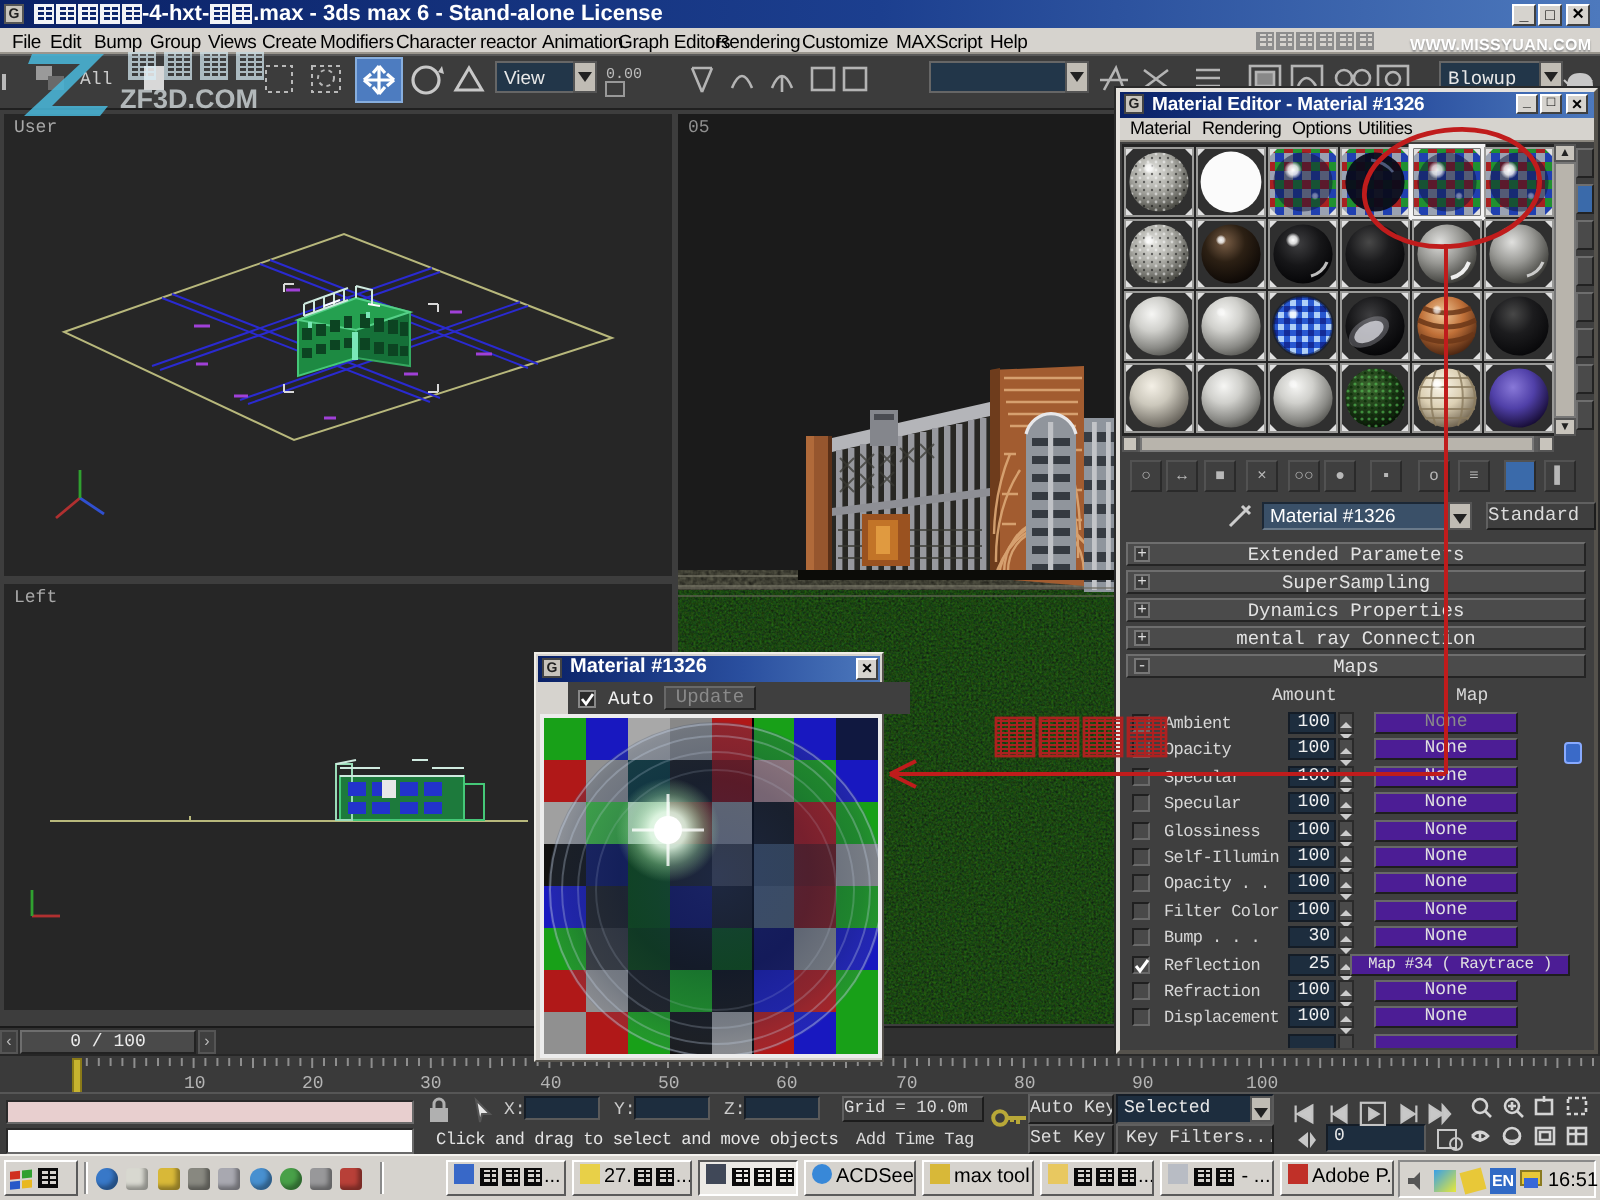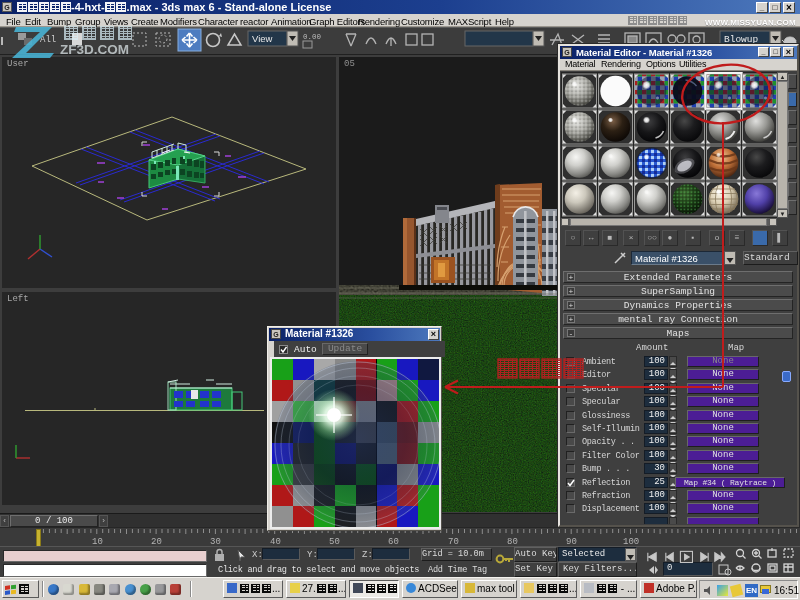--- a/index.html
+++ b/index.html
@@ -48,21 +48,21 @@
 .roll b{position:absolute;left:3px;top:1px;width:8px;height:8px;background:#3a3a3a;border:1px solid #777;font-weight:normal;font-size:8px;line-height:7px;text-align:center;color:#ddd}
 .mrow{position:absolute;left:3px;width:230px;height:13px}
 .mrow .cb{position:absolute;left:3px;top:2px;width:9px;height:9px;background:#494949;border:1px solid;border-color:#202020 #6a6a6a #6a6a6a #202020;color:#fff;font-size:9px;line-height:8px;text-align:center;font-weight:bold}
 .mrow .lb{position:absolute;left:19px;top:2px;font-family:"Liberation Mono",monospace;font-size:8.5px;letter-spacing:-.3px;color:#d6d6d6;white-space:nowrap}
 .mrow .am{position:absolute;left:81px;top:1px;width:24px;height:11px;background:#1d2d3e;border:1px solid #141c26;color:#f0f0f0;font-family:"Liberation Mono",monospace;font-size:9px;line-height:9px;text-align:right;padding-right:2px}
 .mrow .sp{position:absolute;left:106px;top:1px;width:8px;height:11px;background:#4a4a4a;border:1px solid #2a2a2a}
 .mrow .bt{position:absolute;left:124px;top:1px;width:72px;height:11px;background:#4c1d95;border:1px solid;border-color:#686868 #1e1e1e #1e1e1e #686868;color:#e0e0e0;font-family:"Liberation Mono",monospace;font-size:9px;line-height:9px;text-align:center}
 
 #fw{left:267px;top:326px;width:175px;height:205px;background:#d6d3ce;border:1px solid;border-color:#f0eee8 #55524c #55524c #f0eee8}
 #fwTitle{left:1px;top:1px;width:171px;height:13px;background:linear-gradient(90deg,#0a2166,#2a4f9f 60%,#4d79bd)}
-#fwBar{left:6px;top:14px;width:171px;height:16px;background:#3f3f3f}
+#fwBar{left:16px;top:14px;width:171px;height:16px;background:#3f3f3f}
 #fwPrev{left:2px;top:30px;width:171px;height:172px;border:2px solid #ececec;overflow:hidden;background:#000}
 .ck{position:absolute;width:20.9px;height:21px}
 </style></head>
 <body>
 <div id="stage">
 
 <div class="abs" id="title">
  <div class="abs" style="left:2px;top:2px;width:10px;height:10px;background:#c8c4bc;border:1px solid #555;font-size:7px;line-height:9px;text-align:center;color:#222;font-weight:bold">G</div>
  <div class="abs txt"><i class="cj" style="width:10px;height:10px;margin:1px .5px"></i><i class="cj" style="width:10px;height:10px;margin:1px .5px"></i><i class="cj" style="width:10px;height:10px;margin:1px .5px"></i><i class="cj" style="width:10px;height:10px;margin:1px .5px"></i><i class="cj" style="width:10px;height:10px;margin:1px .5px"></i>-4-hxt-<i class="cj" style="width:10px;height:10px;margin:1px .5px"></i><i class="cj" style="width:10px;height:10px;margin:1px .5px"></i>.max - 3ds max 6 - Stand-alone License</div>
  <div class="abs wbtn" style="left:756px">_</div>
@@ -930,21 +930,21 @@
 <div class="cb"></div>
           <span class="lb">Ambient</span>
           <div class="am">100</div>
 <div class="sp"><svg width="6" height="9">
               <path d="M3,0 l3,3 h-6z M3,9 l-3,-3 h6z" fill="#ccc"></path>
             </svg></div>
 <div class="bt" style="color:#8a8a8a;">None</div>
         </div>
         <div class="mrow" style="top:13.4px">
 <div class="cb"></div>
-          <span class="lb">Editor</span>
+          <span class="lb">Opacity</span>
           <div class="am">100</div>
 <div class="sp"><svg width="6" height="9">
               <path d="M3,0 l3,3 h-6z M3,9 l-3,-3 h6z" fill="#ccc"></path>
             </svg></div>
 <div class="bt" style="color:#e0e0e0;">None</div>
         </div>
         <div class="mrow" style="top:26.8px">
 <div class="cb"></div>
           <span class="lb">Specular</span>
           <div class="am">100</div>

